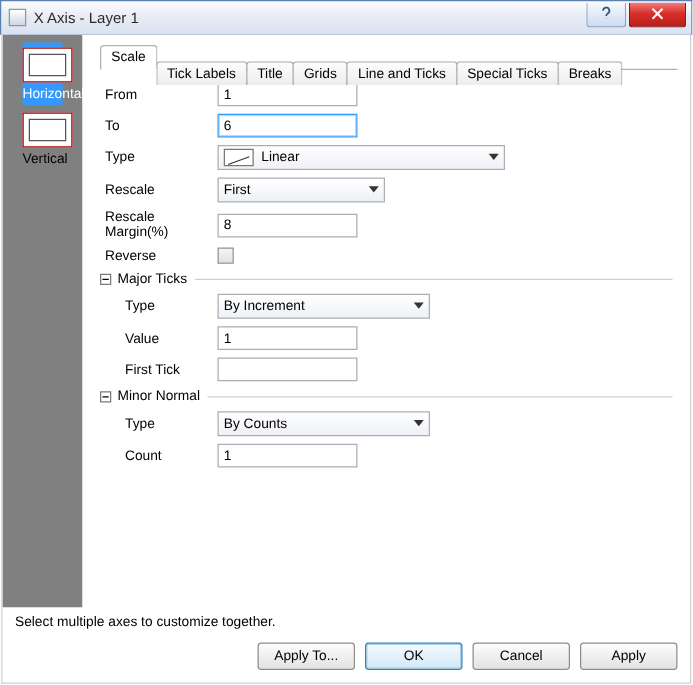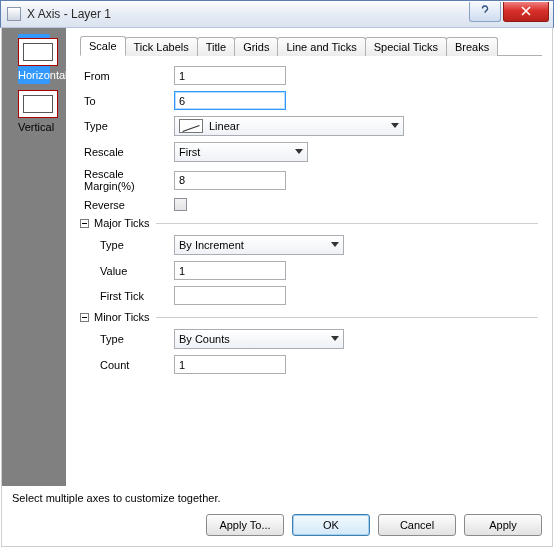--- a/index.html
+++ b/index.html
@@ -28,21 +28,21 @@
   .side-item .thumb::before { content:""; position:absolute; left:4px; right:4px; top:4px; bottom:4px; border:1px solid #555; background:linear-gradient(transparent 49%, #555 49%, #555 51%, transparent 51%) , #fff; }
   .side-item.unselected { color:#000; }
   .side-item.unselected .sidelabel { color:#000; }
   .side-item .sidelabel { font-size:11px; }
 
   
   .panel { flex:1; background:#fff; position:relative; padding:6px 10px 4px 14px; }
 
   
   .tabs { height:22px; display:flex; align-items:flex-end; border-bottom:1px solid #b0b0b0; }
-  .tab { padding:3px 8px 3px; border:1px solid #b0b0b0; border-bottom:none; background:linear-gradient(#fdfdfd,#ececec); margin-right:-1px; border-radius:3px 3px 0 0; position:relative; top:1px; cursor:default; font-size:11px; }
+  .tab { padding:3px 8px 3px; border:1px solid #b0b0b0; border-bottom:none; background:linear-gradient(#fdfdfd,#ececec); margin-right:-1px; border-radius:3px 3px 0 0; position:relative; top:13px; cursor:default; font-size:11px; }
   .tab.active { font-weight:normal; background:#fff; border-bottom:1px solid #fff; top:1px; z-index:2; }
 
   
   .form { padding:10px 4px 4px 2px; }
   .row { display:flex; align-items:center; margin-bottom:6px; }
   .row .lbl { width:92px; text-align:left; padding-left:2px; }
   .indent .lbl { padding-left:18px; width:92px; }
   input.text { width:112px; height:19px; border:1px solid #abadb3; background:#fff; font-size:11px; padding:1px 4px; }
   input.text.focus { border:1px solid #3399ff; box-shadow:inset 0 0 0 1px #b7dbff; }
   .combo { width:134px; height:20px; border:1px solid #abadb3; background:linear-gradient(#fff,#eef1f6); display:flex; align-items:center; padding:0 2px 0 4px; position:relative; }
@@ -155,21 +155,21 @@
           <div class="lbl">Value</div>
           <input class="text" value="1" style="">
         </div>
         <div class="row indent">
           <div class="lbl">First Tick</div>
           <input class="text" value="" style="">
         </div>
 
         <div class="groupline">
           <div class="boxminus"></div>
-          <div class="gtitle">Minor Ticks</div>
+          <div class="gtitle">Minor Normal</div>
           <div class="ghr"></div>
         </div>
         <div class="row indent">
           <div class="lbl">Type</div>
           <div class="combo" style="width:170px">
             <span>By Counts</span>
             <div class="arrow"></div>
           </div>
         </div>
         <div class="row indent">

